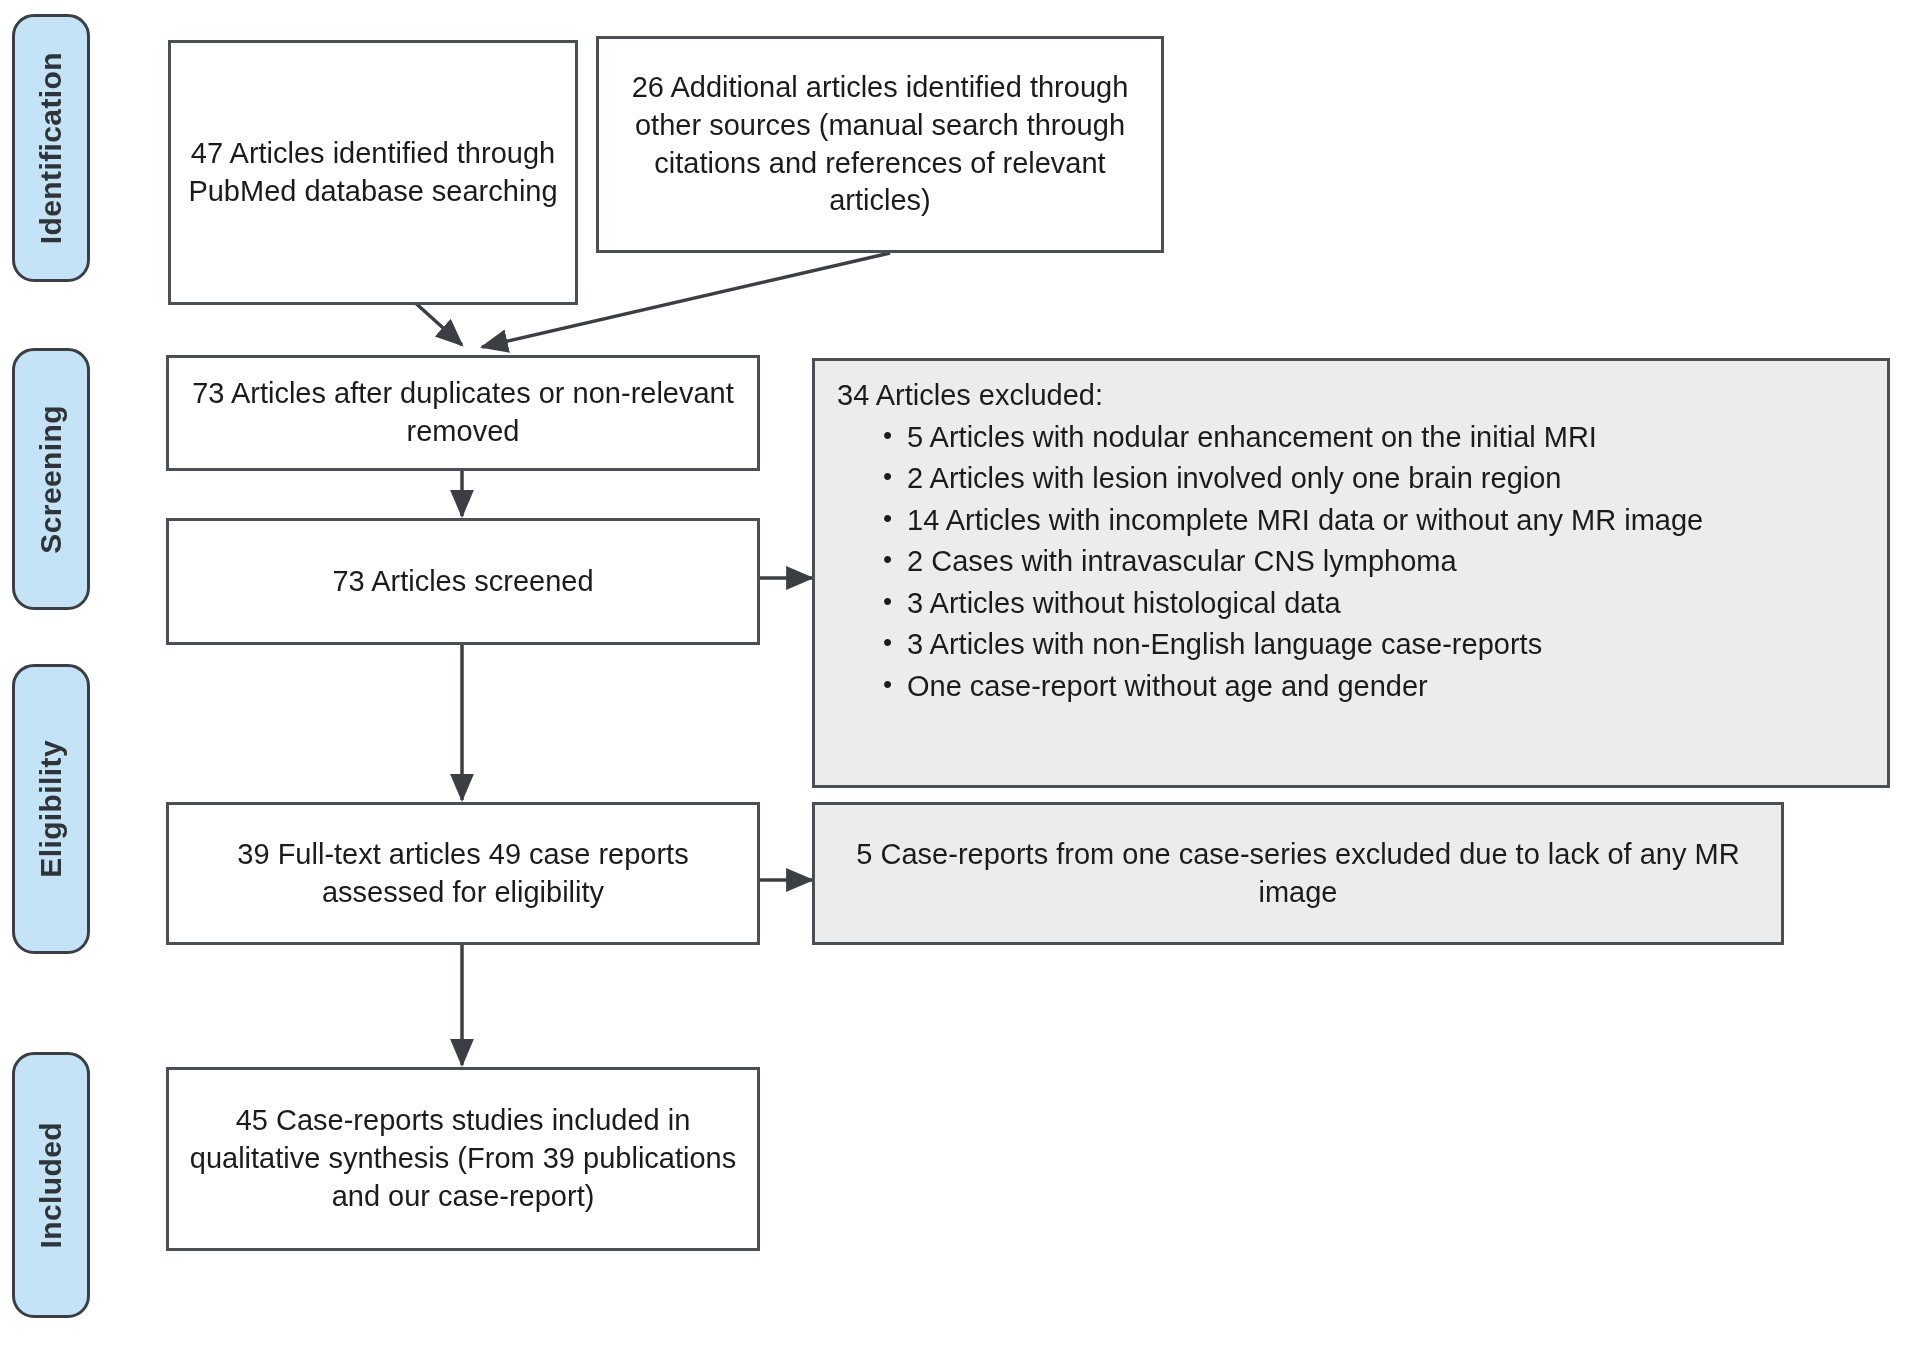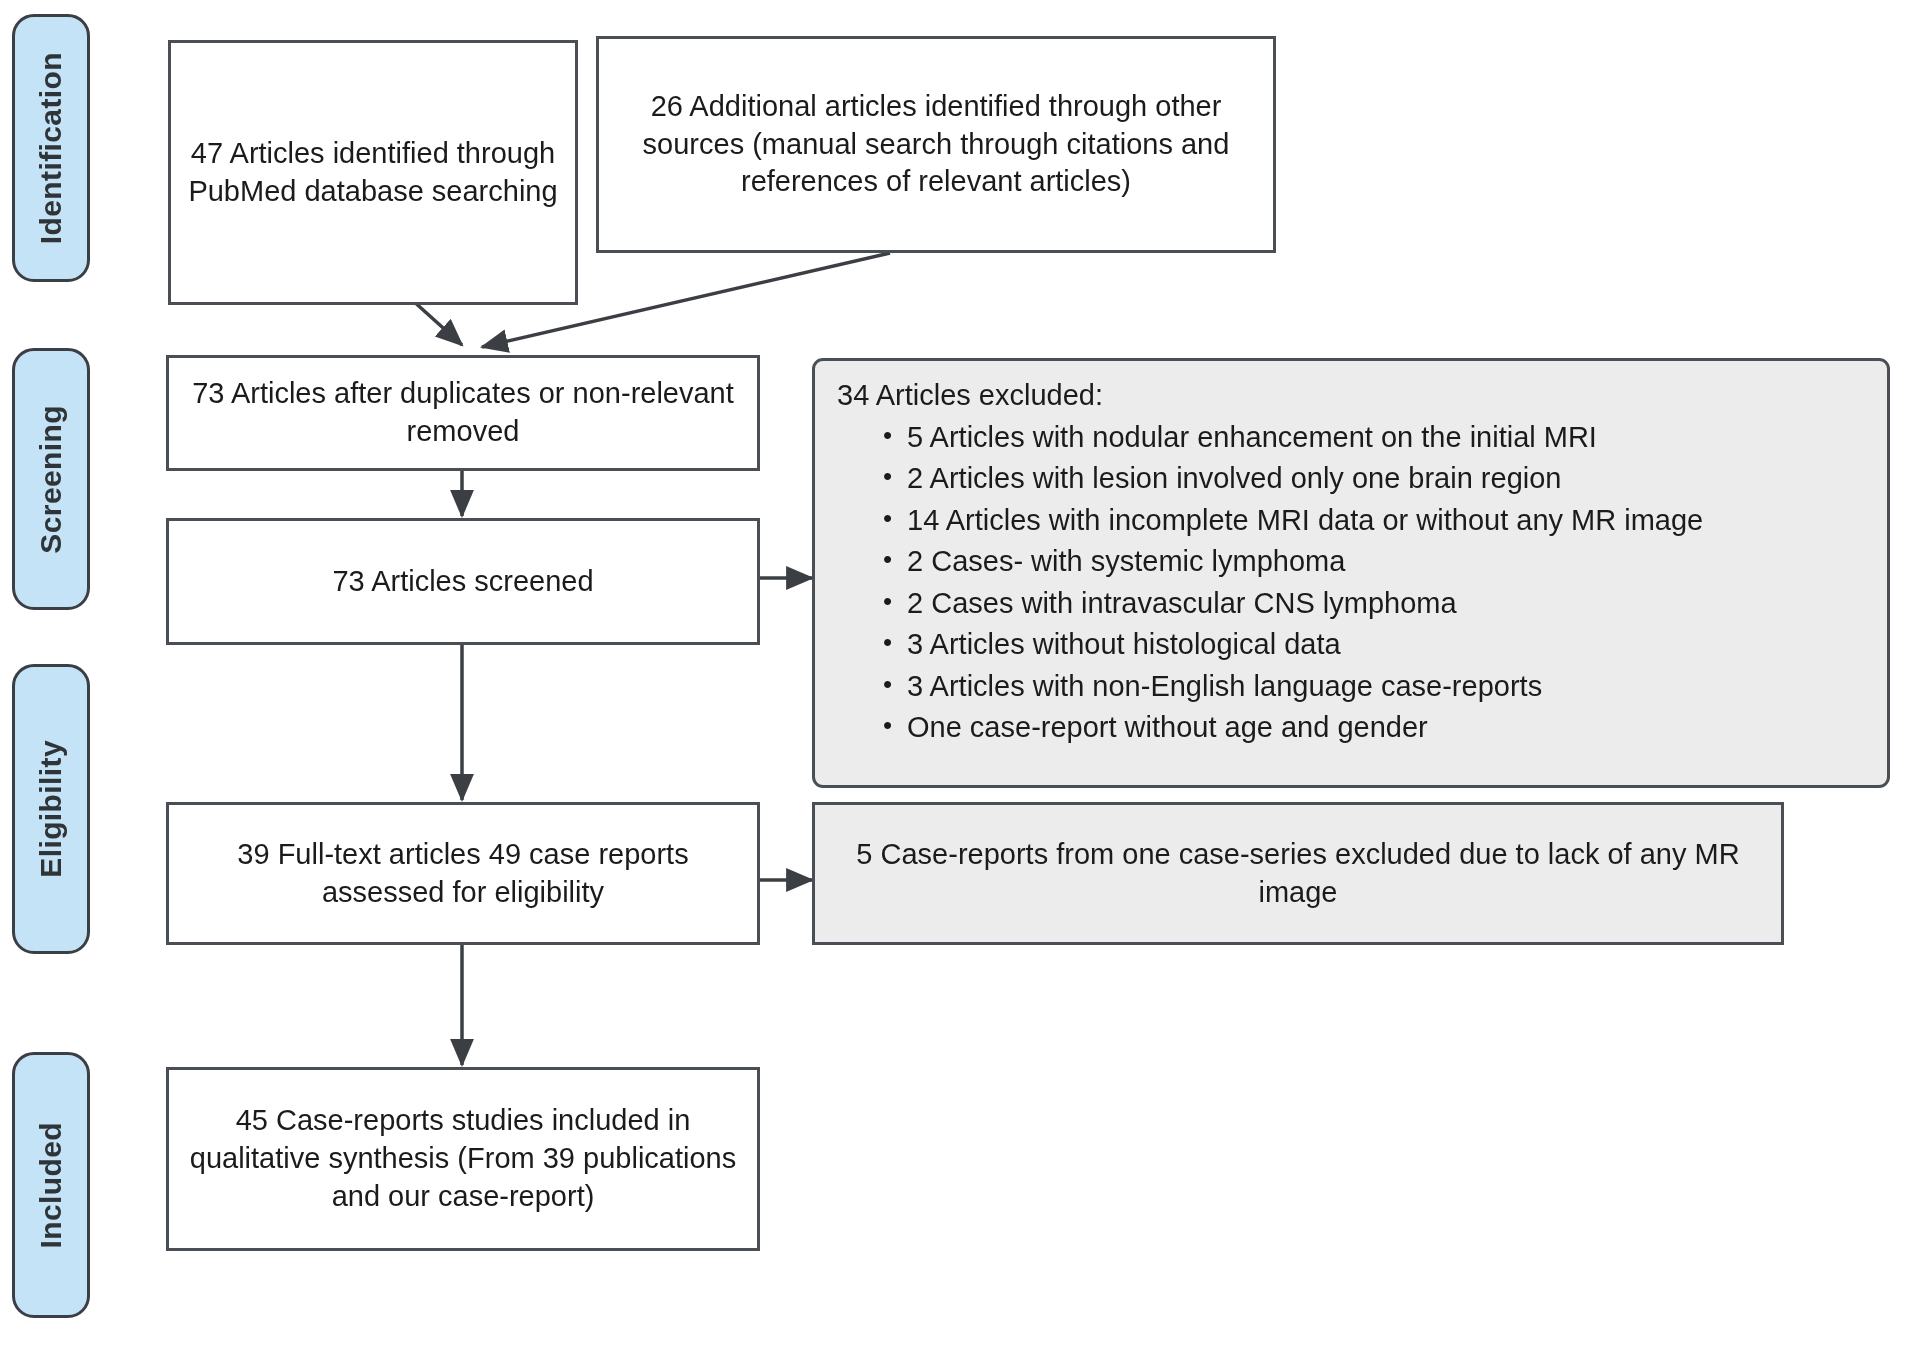--- a/index.html
+++ b/index.html
@@ -143,40 +143,39 @@
   </div>
 
   <div class="stage-label" style="left:12px; top:1052px; width:78px; height:266px;">
     <span class="stage-text">Included</span>
   </div>
 
   <div class="node" style="left:168px; top:40px; width:410px; height:265px;">
     <div class="node-text">47 Articles identified through PubMed database searching</div>
   </div>
 
-  <div class="node" style="left:596px; top:36px; width:680px; height:217px;">
+  <div class="node" style="left:596px; top:36px; width:568px; height:217px;">
     <div class="node-text">26 Additional articles identified through other sources (manual search through citations and references of relevant articles)</div>
   </div>
 
   <div class="node" style="left:166px; top:355px; width:594px; height:116px;">
     <div class="node-text">73 Articles after duplicates or non-relevant removed</div>
   </div>
 
   <div class="node" style="left:166px; top:518px; width:594px; height:127px;">
     <div class="node-text">73 Articles screened</div>
   </div>
 
-  <div class="node listbox shaded" style="left:812px; top:358px; width:1078px; height:430px;border-radius:11px;">
+  <div class="node listbox shaded" style="left:812px; top:358px; width:1078px; height:430px;">
     <div style="width:100%;">
       <div class="list-head">34 Articles excluded:</div>
       <ul class="excl-list">
         <li>5 Articles with nodular enhancement on the initial MRI</li>
         <li>2 Articles with lesion involved only one brain region</li>
         <li>14 Articles with incomplete MRI data or without any MR image</li>
-        <li>2 Cases- with systemic lymphoma</li>
         <li>2 Cases with intravascular CNS lymphoma</li>
         <li>3 Articles without histological data</li>
         <li>3 Articles with non-English language case-reports</li>
         <li>One case-report without age and gender</li>
       </ul>
     </div>
   </div>
 
   <div class="node" style="left:166px; top:802px; width:594px; height:143px;">
     <div class="node-text">39 Full-text articles 49 case reports assessed for eligibility</div>

